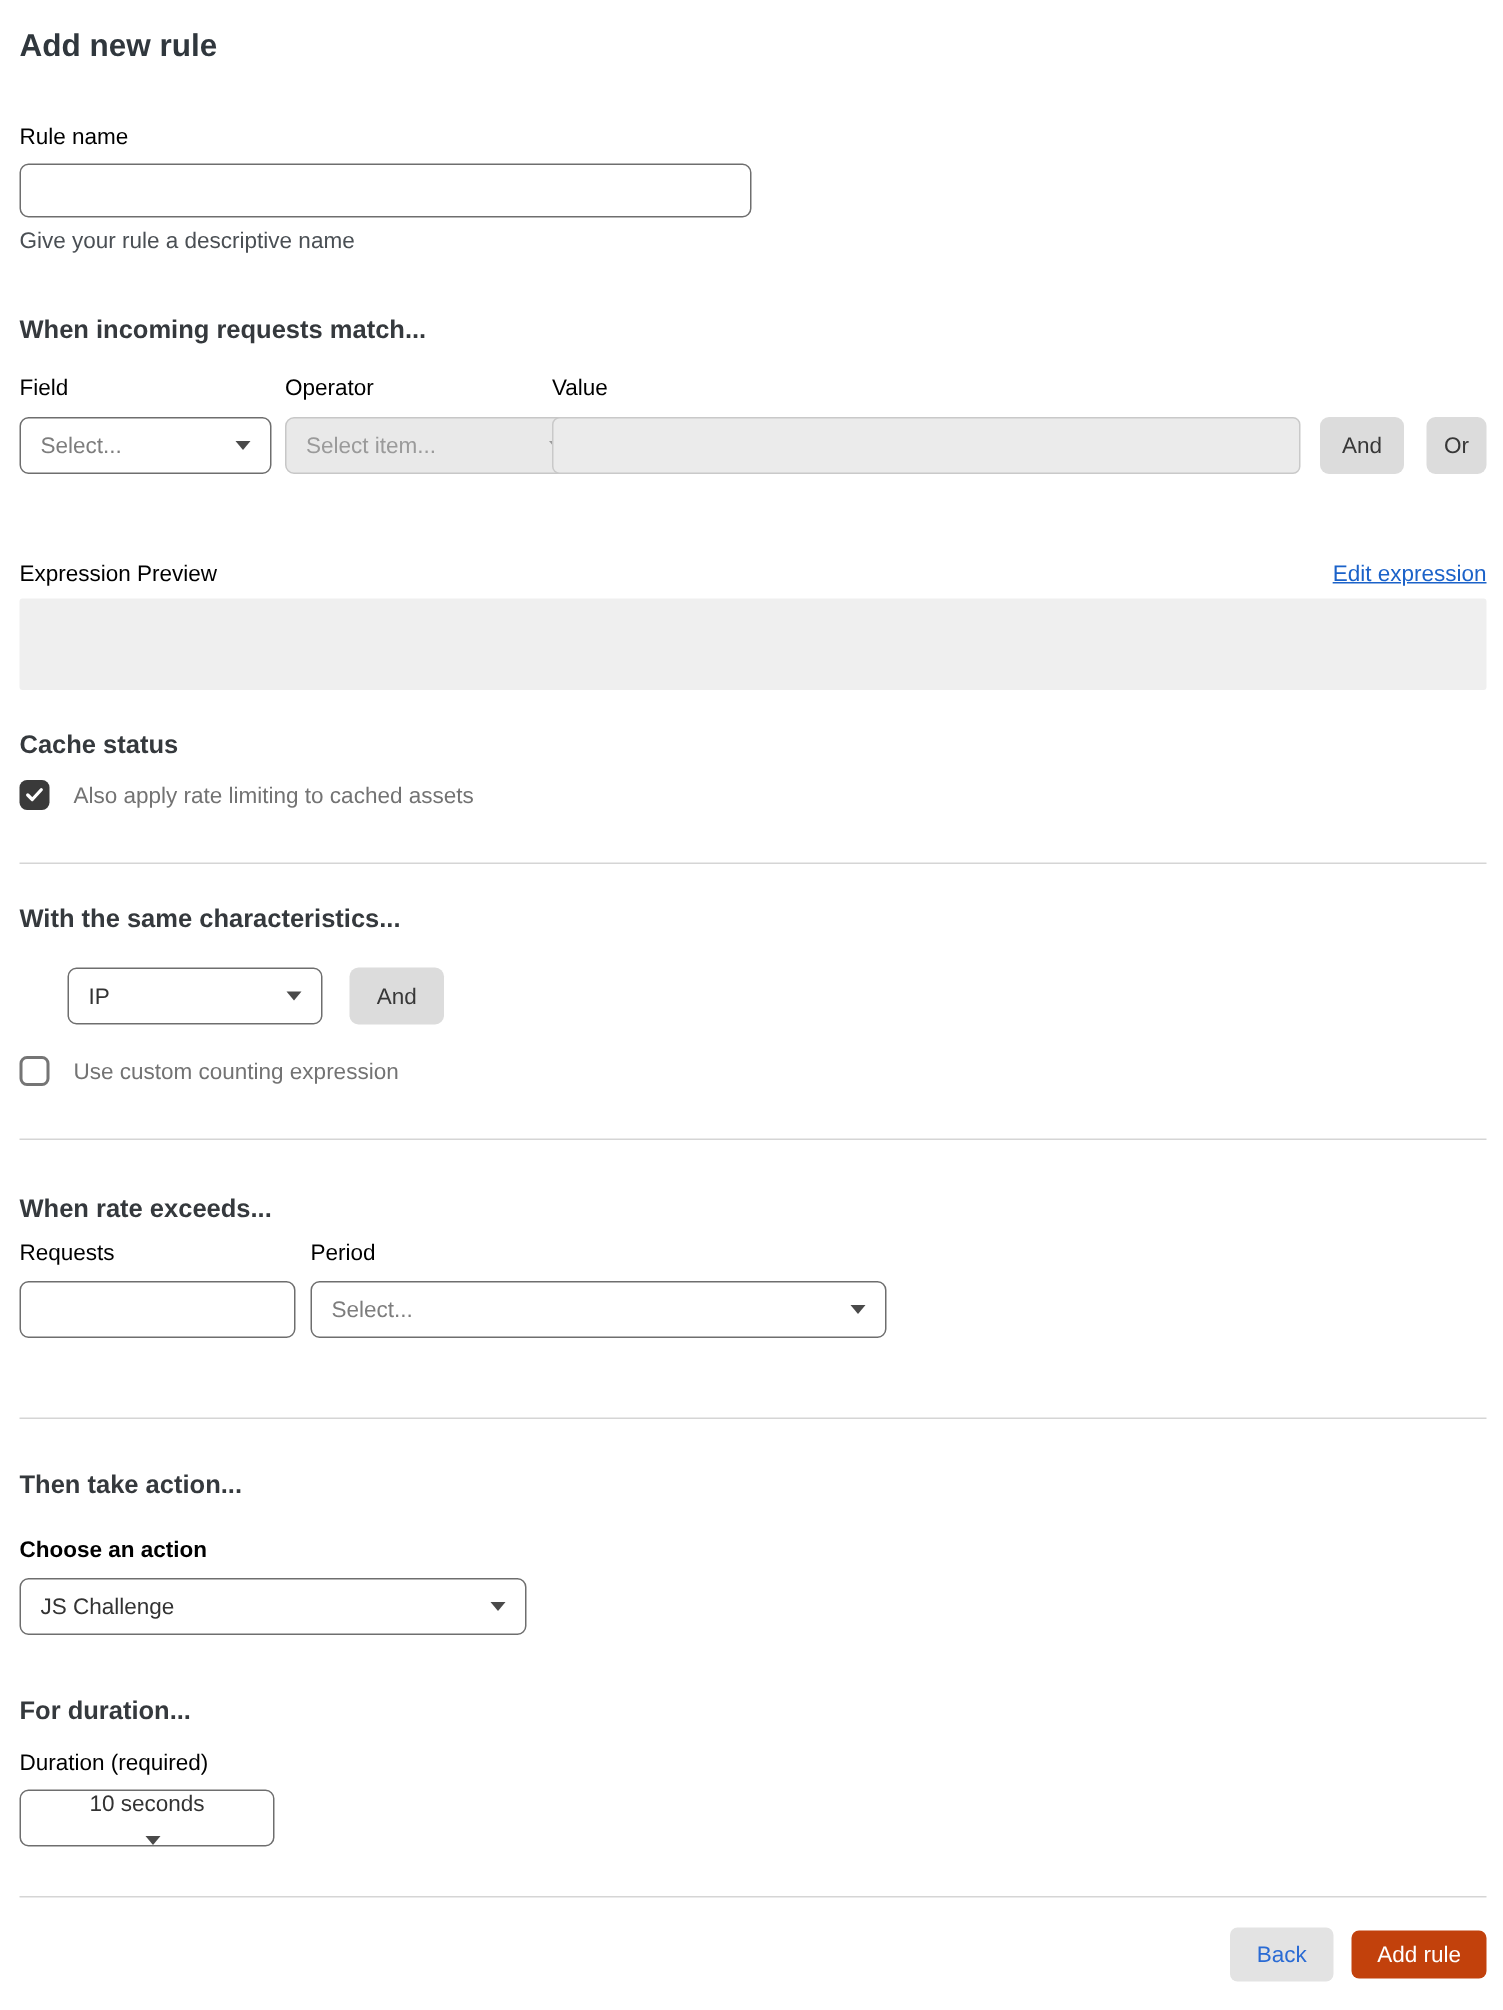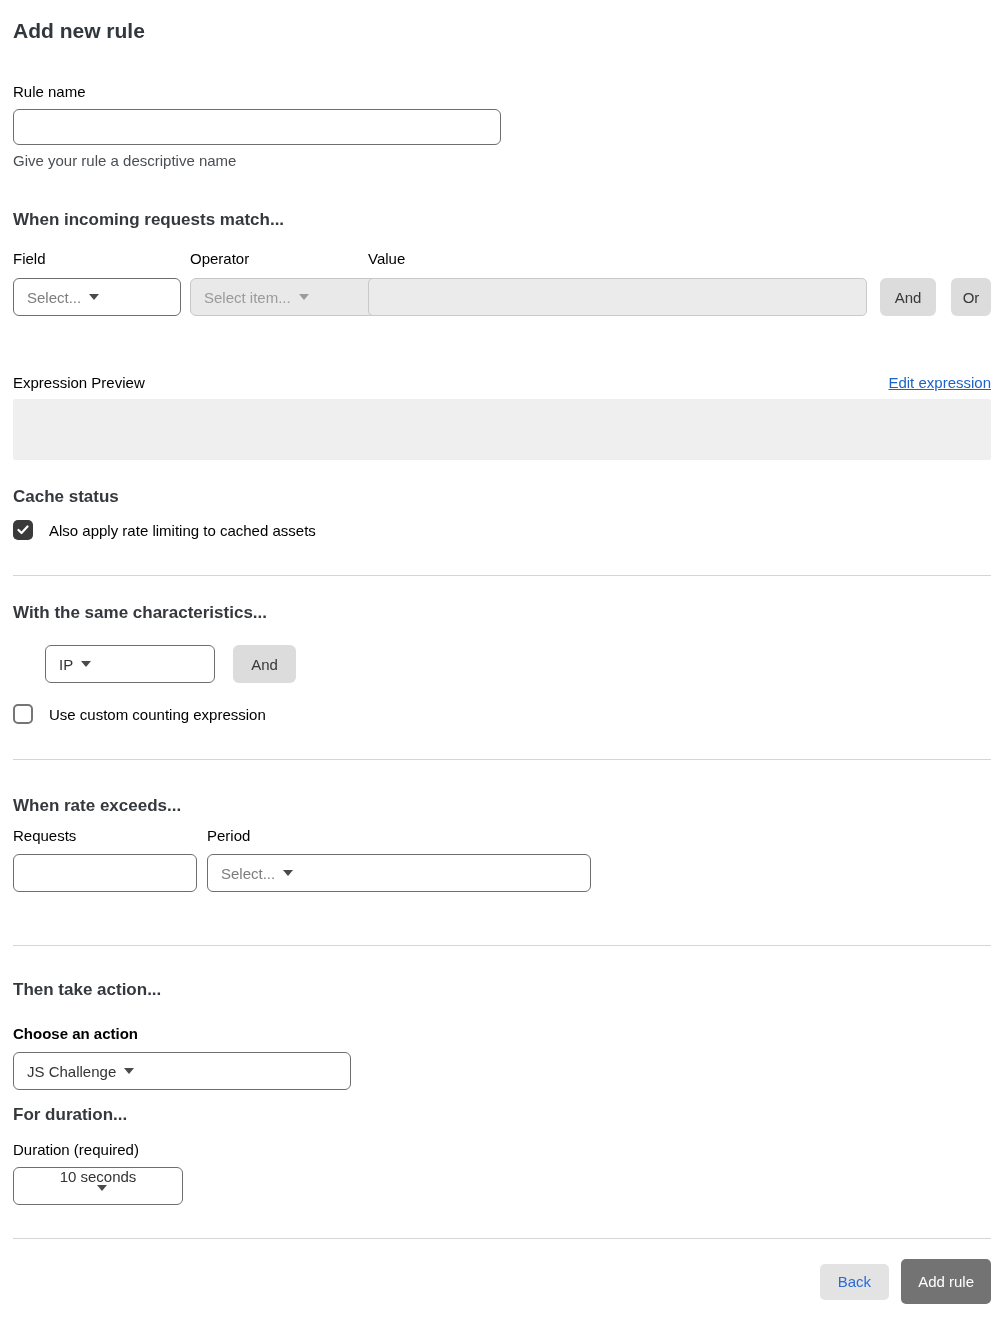--- a/index.html
+++ b/index.html
@@ -55,21 +55,21 @@
   }
 
   
   .select {
     height: 38px;
     border: 1px solid #6e6e6e;
     border-radius: 6px;
     background: #fff;
     display: flex;
     align-items: center;
-    justify-content: flex-start;
+    justify-content: space-between;
     padding: 0 13px;
     cursor: pointer;
   }
   .select .select-text { font-size: 15px; color: #333; }
   .select .select-text.placeholder { color: #7d7d7d; }
   .caret {
     width: 0; height: 0;
     border-left: 5px solid transparent;
     border-right: 5px solid transparent;
     border-top: 6px solid #4a4a4a;
@@ -142,21 +142,21 @@
     cursor: pointer;
   }
   .checkbox.checked {
     background: #3a3a3a;
     display: flex; align-items: center; justify-content: center;
   }
   .checkbox.unchecked {
     background: #fff;
     border: 2px solid #757575;
   }
-  .checkbox-label { margin-left: 16px; font-size: 15px; color: #000000; text-align: right; }
+  .checkbox-label { margin-left: 16px; font-size: 15px; color: #737373; text-align: right; }
 
   .divider {
     border: none;
     border-top: 1px solid #d5d5d5;
     margin: 35px 0 0 0;
   }
 
   
   .char-heading { margin-top: 27px; }
   .char-row { margin-top: 22px; display: flex; align-items: center; padding-left: 32px; }
@@ -176,45 +176,45 @@
   .col-period .select { width: 384px; }
 
   .divider-3 { margin-top: 53px; }
 
   
   .action-heading { margin-top: 34px; }
   .action-label { display: block; margin-top: 26px; font-weight: bold; }
   .action-select { margin-top: 10px; width: 338px; }
 
   
-  .duration-heading { margin-top: 15px; }
+  .duration-heading { margin-top: 41px; }
   .duration-label { display: block; margin-top: 17px; }
   .duration-select { margin-top: 9px; width: 170px; flex-direction: column; }
 
   .divider-4 { margin-top: 33px; }
 
   
   .footer { margin-top: 20px; display: flex; justify-content: flex-end; align-items: center; }
   .back-btn {
     height: 36px;
     border: none;
     border-radius: 5px;
     background: #e3e3e3;
     color: #2a6bd4;
     font-family: "Liberation Sans", sans-serif;
     font-size: 15px;
     padding: 0 18px;
     margin-right: 12px;
     cursor: pointer;
   }
   .submit-btn {
-    height: 45px;
+    height: 32px;
     border: none;
     border-radius: 5px;
-    background: #737373;
+    background: #c2410c;
     color: #fff;
     font-family: "Liberation Sans", sans-serif;
     font-size: 15px;
     padding: 0 17px;
     cursor: pointer;
   }
 </style>
 </head>
 <body>
 

